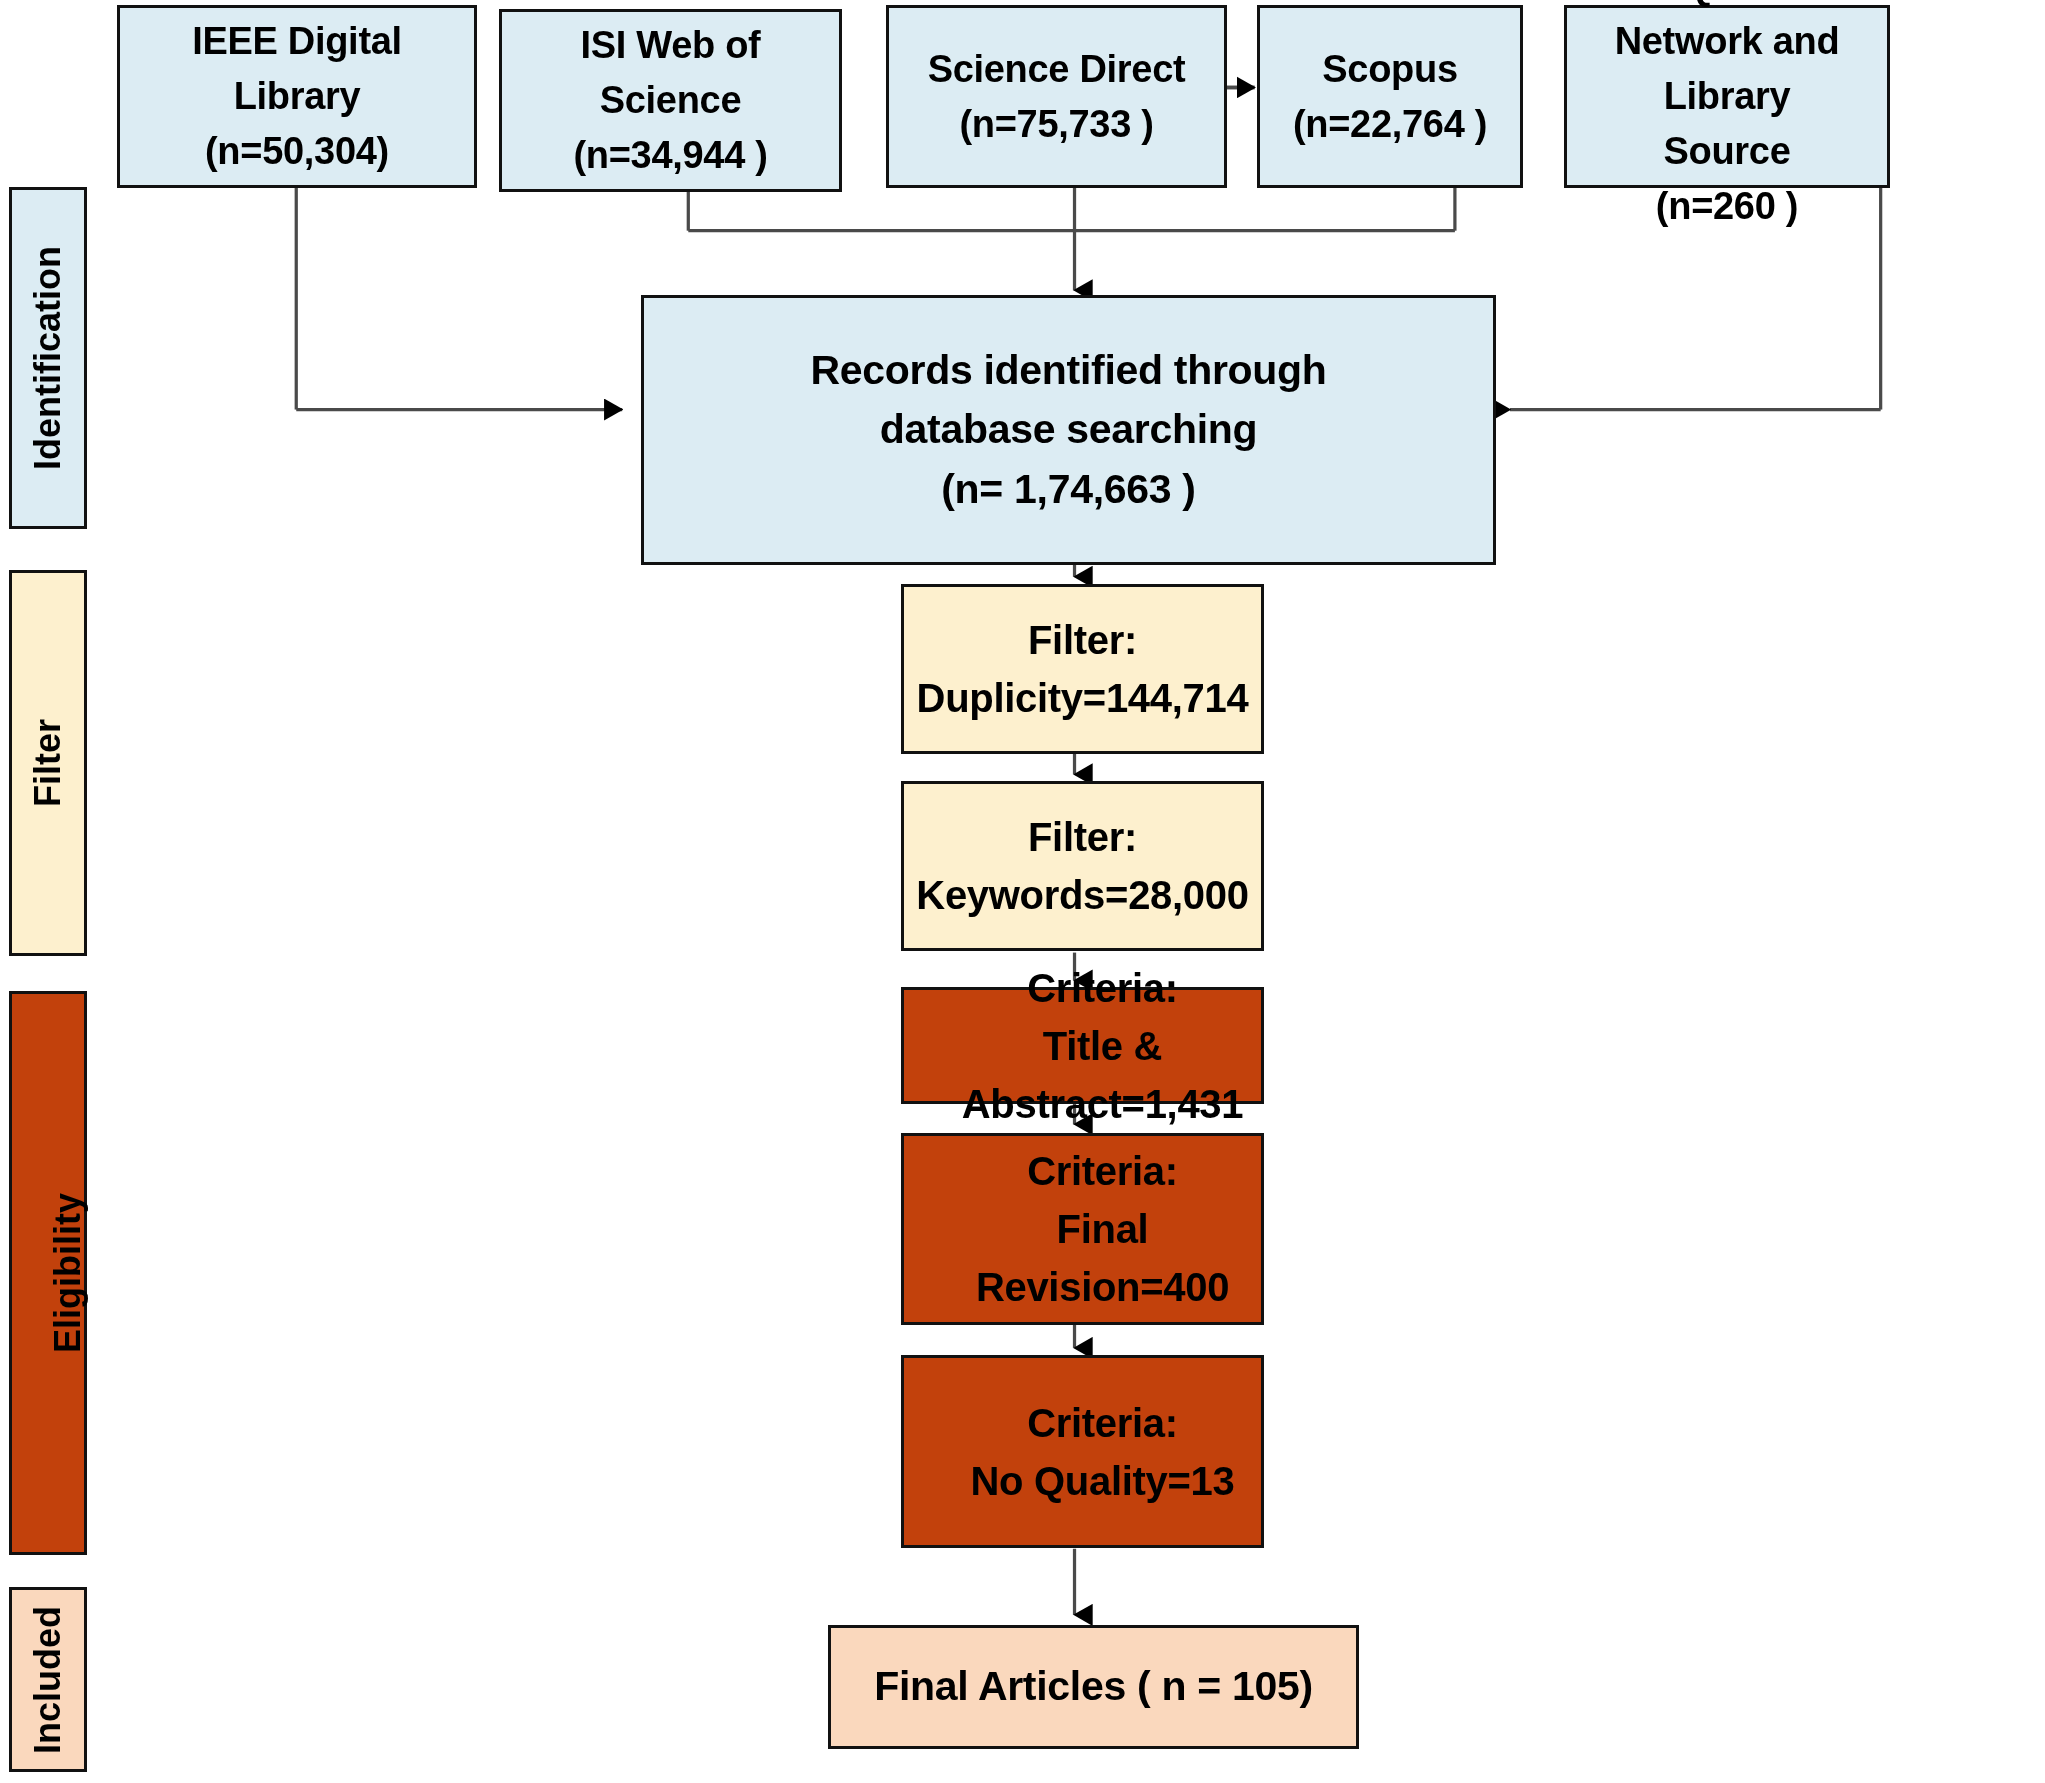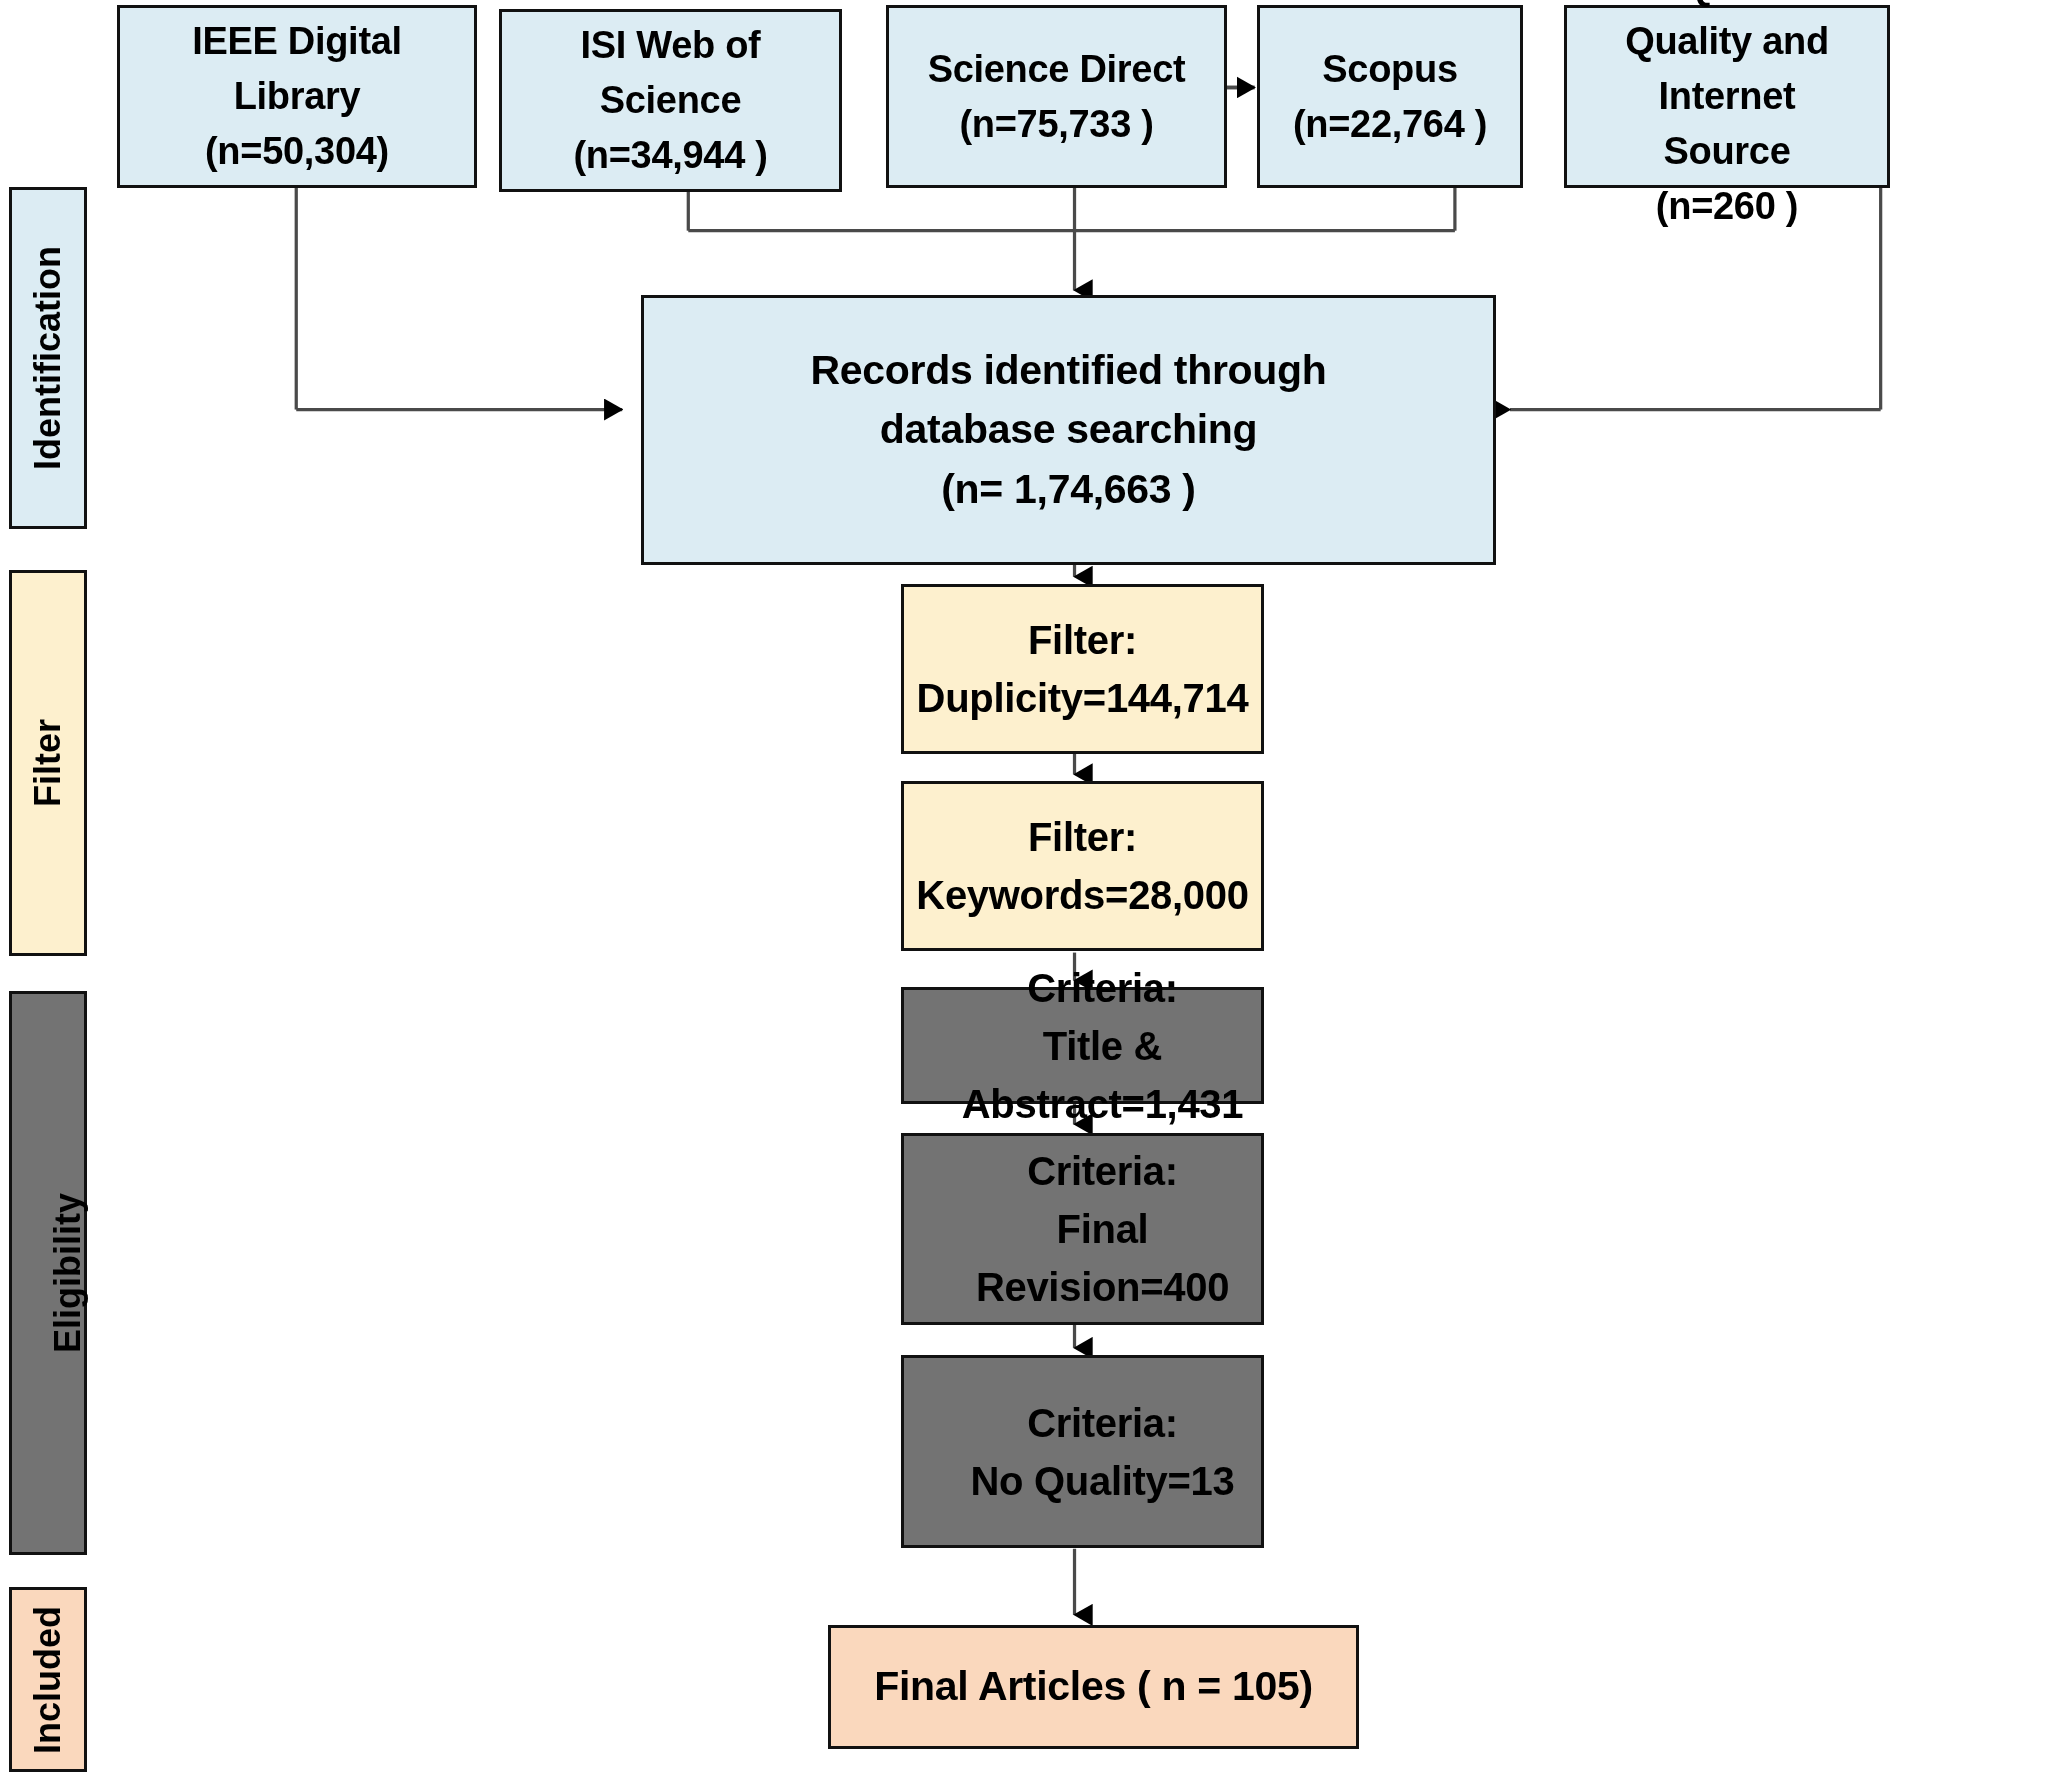--- a/index.html
+++ b/index.html
@@ -52,21 +52,21 @@
   }
   .stage-box span {
     display: block;
     transform: rotate(-90deg);
     white-space: nowrap;
     font-size: 36px;
     letter-spacing: 0px;
   }
   .fill-blue   { background: #dcecf3; }
   .fill-yellow { background: #fdf0ce; }
-  .fill-green  { background: #737373; padding-left: 40px; }
+  .fill-green  { background: #c2410c; padding-left: 40px; }
   .fill-orange { background: #fad8bd; }
 
   .src-text { font-size: 38px; }
   .records-text { font-size: 41px; }
   .step-text { font-size: 40px; margin-left: 8px; }
   .final-text { font-size: 41px; }
 </style>
 </head>
 <body>
 
@@ -168,21 +168,21 @@
   <div class="node-box fill-blue src-text" style="left:1257px; top:5.2px; width:266px; height:183px;">
     <div>
       <div>Scopus</div>
       <div>(n=22,764 )</div>
     </div>
   </div>
 
   <div class="node-box fill-blue src-text" style="left:1564px; top:5.2px; width:326px; height:183px;align-items:center;">
     <div>
       <div>IBM Quantum</div>
-      <div>Quality and Internet</div>
+      <div>Network and Library</div>
       <div>Source</div>
       <div>(n=260 )</div>
     </div>
   </div>
 
   <div class="node-box fill-blue records-text" style="left:641px; top:295px; width:855px; height:270px;">
     <div>
       <div>Records identified through</div>
       <div>database searching</div>
       <div>(n= 1,74,663 )</div>

